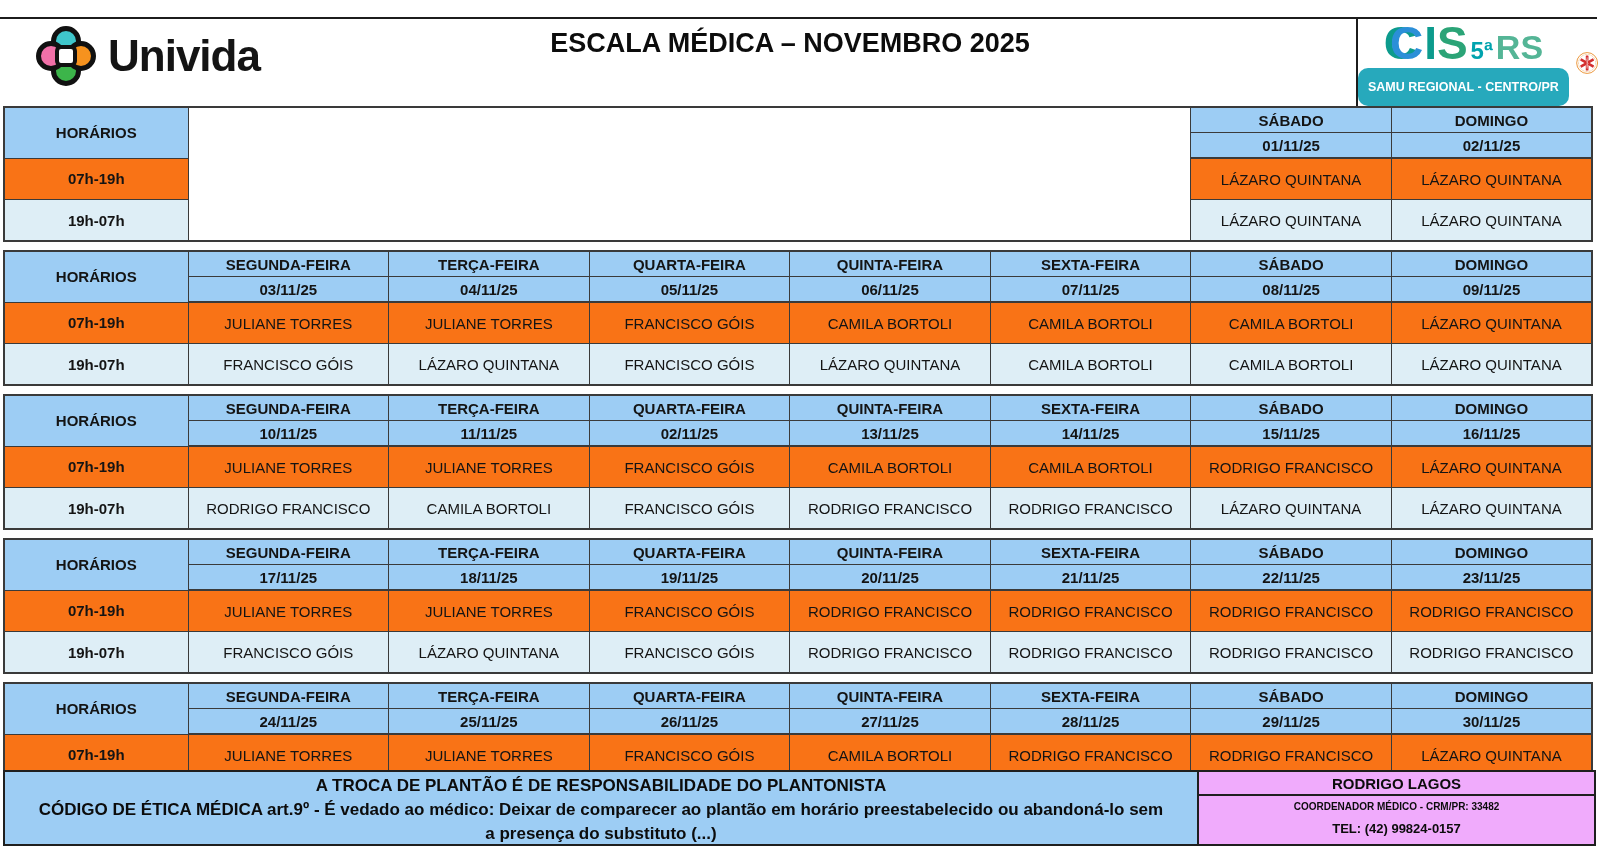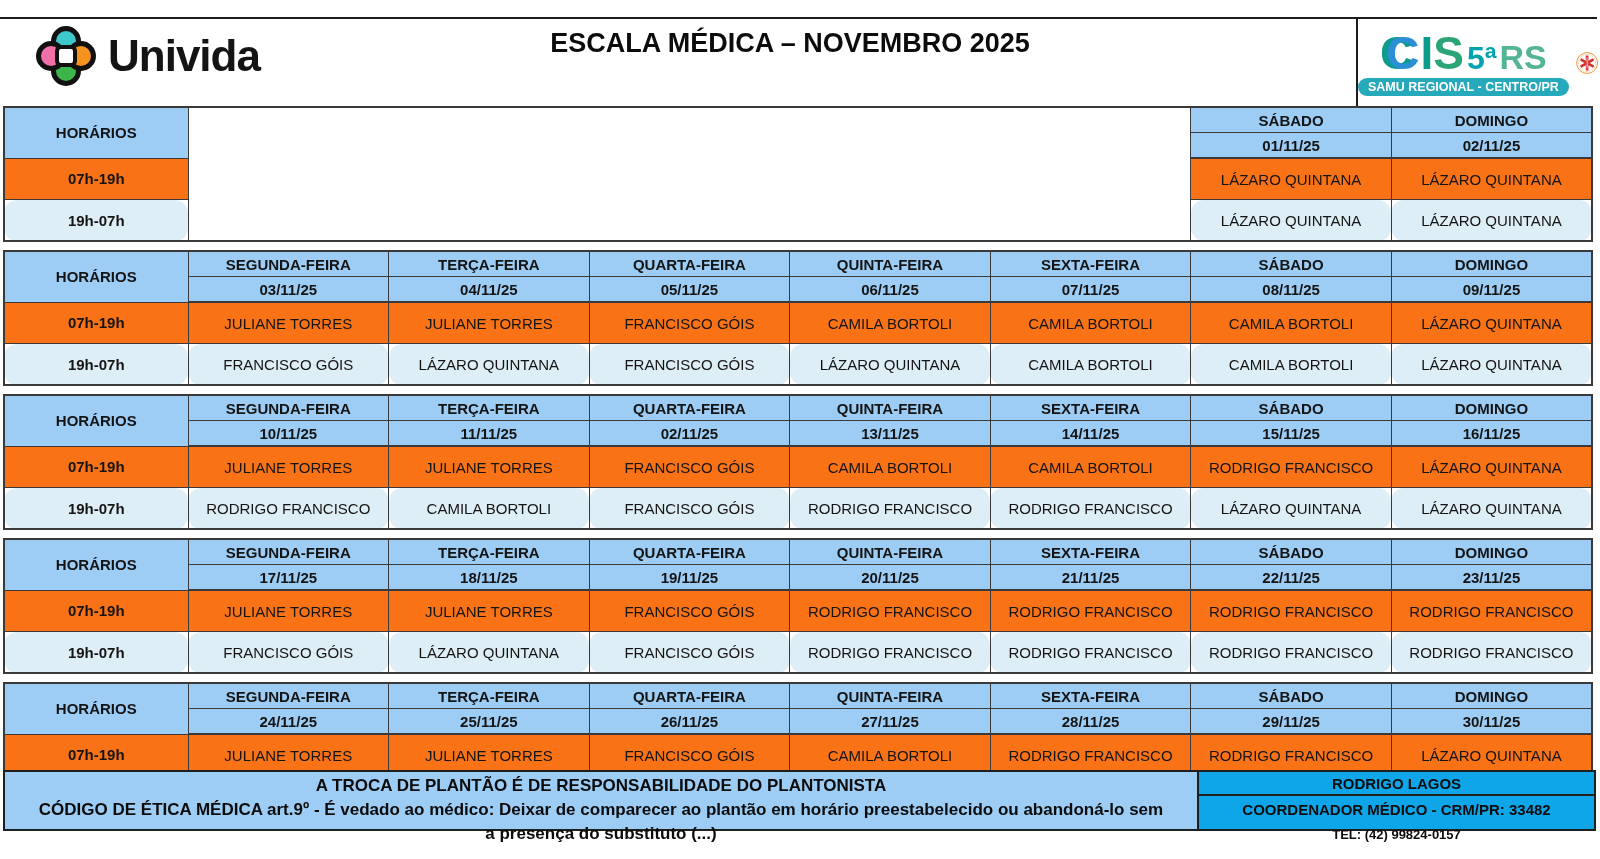--- a/index.html
+++ b/index.html
@@ -13,52 +13,52 @@
   .title{position:absolute;left:400px;top:26px;width:780px;text-align:center;
          font-weight:700;font-size:27px;line-height:35px;color:#0c0c0c;}
   .right-logos{position:absolute;left:1356px;top:19px;width:240px;height:87px;
          border-left:2px solid #1c1c1c;display:flex;align-items:center;justify-content:center;gap:7px;}
   .cis{display:flex;flex-direction:column;align-items:center;}
   .cis-letters{display:flex;align-items:baseline;font-weight:800;line-height:1;}
   .cis-c-outer{font-size:46px;color:#0c9b8d;}
   .cis-c-inner{font-size:46px;color:#2b8fd8;margin-left:-27px;}
   .cis-i{font-size:46px;color:#0c9b8d;margin-left:1px;}
   .cis-s{font-size:46px;color:#2ba477;}
-  .cis-series{font-size:32px;color:#00a3ae;margin-left:3px;}
+  .cis-series{font-size:24px;color:#00a3ae;margin-left:3px;}
   .cis-region{font-size:34px;color:#54b596;margin-left:3px;}
   .cis-banner{margin-top:2px;background:#27a9bc;color:#fff;font-weight:700;font-size:12.5px;
-         padding:2px 10px;border-radius:10px;white-space:nowrap;}
+         padding:12px 10px;border-radius:10px;white-space:nowrap;}
 
   
   .tables{position:absolute;left:3px;top:106px;width:1593px;}
   table.week-table{border-collapse:collapse;table-layout:fixed;width:1590px;margin-bottom:8px;
          border:2px solid #3a3a3a;padding-left:12px;}
   table.week-table col.hours-col{width:184px;}
   table.week-table td{border:1px solid #3a3a3a;text-align:center;vertical-align:middle;
          overflow:hidden;white-space:nowrap;color:#141414;}
   tr.r-name td{height:22px;background:var(--header-blue,#9DCDF4);font-weight:700;font-size:15px;}
   tr.r-date td{height:22px;background:var(--header-blue,#9DCDF4);font-weight:700;font-size:15px;
          border-top:1px solid #6f8496;border-bottom:2px solid #3a3a3a;}
   tr.r-day td{height:38px;background:#f97316;font-size:15px;}
-  tr.r-night td{height:38px;background:var(--row-light,#DEEEF6);font-size:15px;border-radius:13px;}
+  tr.r-night td{height:38px;background:var(--row-light,#DEEEF6);font-size:15px;}
   td.hours-head{background:var(--header-blue,#9DCDF4) !important;font-weight:700;font-size:15px;}
   td.hours{font-weight:700;font-size:15px;}
   td.empty-span{background:#ffffff !important;}
 
   
-  .footer{position:absolute;left:3px;top:770px;width:1593px;height:61px;display:flex;}
+  .footer{position:absolute;left:3px;top:770px;width:1593px;height:76px;display:flex;}
   .notice{width:1196px;box-sizing:border-box;background:var(--header-blue,#9DCDF4);
          border:2px solid #1f1f1f;text-align:center;font-weight:700;color:#0c0c0c;
          padding:3px 28px;}
   .notice-line1{font-size:17px;margin-top:1px;}
   .notice-line2{font-size:17px;line-height:24px;margin-top:2px;white-space:normal;}
-  .coordinator{flex:1;box-sizing:border-box;background:#0ea5e9;border:2px solid #1f1f1f;
+  .coordinator{flex:1;box-sizing:border-box;background:#f0abfc;border:2px solid #1f1f1f;
          border-left:none;text-align:center;color:#0c0c0c;}
   .coord-name{font-size:15px;font-weight:700;padding:3px 0 2px 0;border-bottom:2px solid #1f1f1f;}
-  .coord-role{font-size:15px;font-weight:700;padding:5px 0 2px 0;}
+  .coord-role{font-size:10px;font-weight:700;padding:5px 0 2px 0;}
   .coord-phone{font-size:13px;font-weight:700;padding:7px 0 0 0;}
 </style>
 </head>
 <body>
 
 <div class="page">
 
   <div class="top-line"></div>
 
   <div class="brand">

